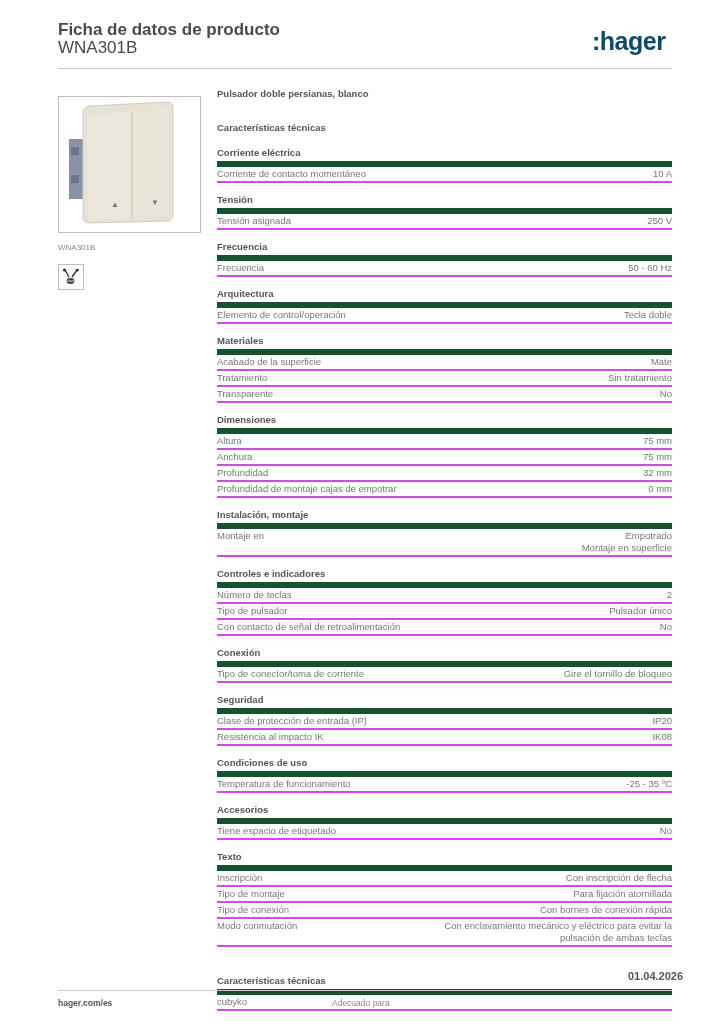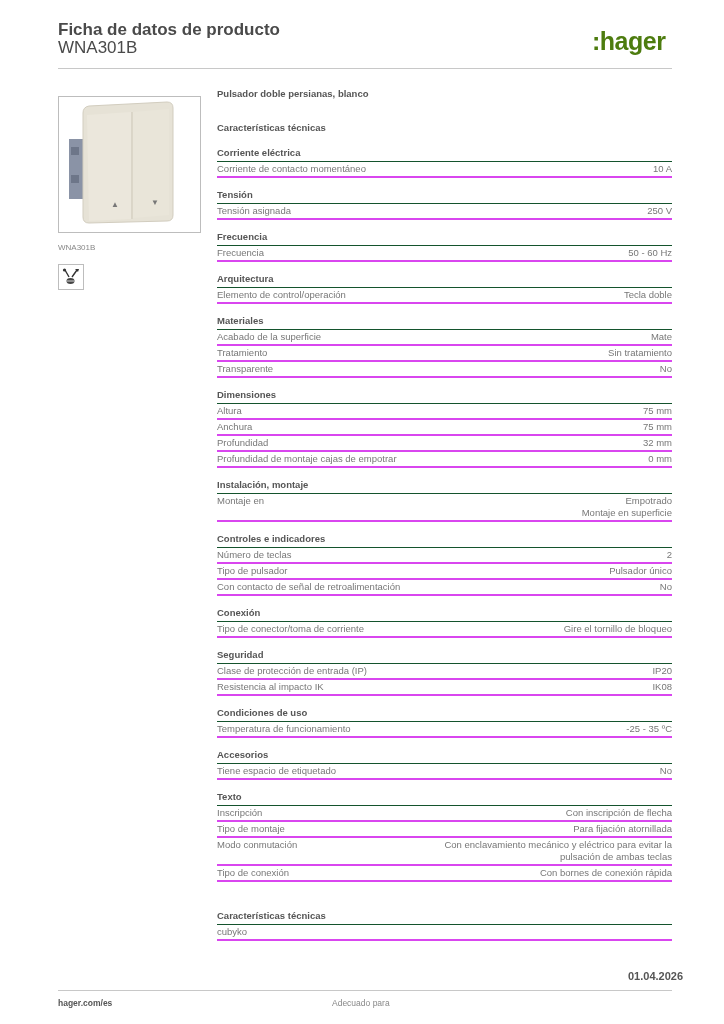--- a/index.html
+++ b/index.html
@@ -1,29 +1,29 @@
 <!DOCTYPE html>
 <html><head>
 <meta charset="utf-8">
 <style>
   html, body { margin:0; padding:0; background:#ffffff; }
   body { width:724px; height:1024px; position:relative; overflow:hidden;
          font-family:"Liberation Sans", sans-serif; color:#555; }
   .hdr-title { position:absolute; left:58px; top:20px; font-size:17px; font-weight:bold; color:#4a4a4a; }
   .hdr-sub { position:absolute; left:58px; top:38px; font-size:17px; color:#4a4a4a; }
-  .logo { position:absolute; left:592px; top:27px; font-size:25px; font-weight:bold; color:#4d7c0f; letter-spacing:-0.5px; }
+  .logo { position:absolute; left:592px; top:27px; font-size:25px; font-weight:bold; color:#0c4a6e; letter-spacing:-0.5px; }
   .hdr-line { position:absolute; left:58px; top:68px; width:614px; height:1px; background:#c8c8c8; }
   .img-box { position:absolute; left:58px; top:96px; width:141px; height:135px; border:1px solid #bdbdbd; background:#fff; }
   .img-caption { position:absolute; left:58px; top:243px; font-size:8px; color:#888; }
   .sym-box { position:absolute; left:58px; top:264px; width:24px; height:24px; border:1px solid #bdbdbd; background:#fff; }
   .main { position:absolute; left:217px; top:88px; width:455px; }
   .product-name { font-size:9.5px; font-weight:bold; color:#555; height:14px; }
   .main-title { font-size:9.5px; font-weight:bold; color:#555; margin-top:20px; height:14px; }
   .group { margin-top:11px; }
-  .group-title { font-size:9.5px; font-weight:bold; color:#555; padding-bottom:2px; border-bottom:1px solid #14532d; height:12px; line-height:12px;}
+  .group-title { font-size:9.5px; font-weight:bold; color:#555; padding-bottom:2px; border-bottom:6px solid #14532d; height:12px; line-height:12px;}
   .row { display:flex; justify-content:space-between; font-size:9.5px; color:#777; border-bottom:2px solid #d946ef; padding:1px 0 1px 0; line-height:12px; min-height:12px; }
   .row .v { text-align:right; max-width:250px; }
   .footer-line { position:absolute; left:58px; top:990px; width:614px; height:1px; background:#c8c8c8; }
   .f-left { position:absolute; left:58px; top:998px; font-size:8.5px; font-weight:bold; color:#555; }
   .f-mid { position:absolute; left:332px; top:998px; font-size:8.5px; color:#888; }
   .f-right { position:absolute; left:628px; top:970px; font-size:11px; font-weight:bold; color:#555; }
 </style>
 </head>
 <body>
 
@@ -225,30 +225,30 @@
             <div>Con inscripción de flecha</div>
           </span>
         </div>
         <div class="row">
           <span>Tipo de montaje</span>
           <span class="v">
             <div>Para fijación atornillada</div>
           </span>
         </div>
         <div class="row">
+          <span>Tipo de conexión</span>
+          <span class="v">
+            <div>Con bornes de conexión rápida</div>
+          </span>
+        </div>
+        <div class="row">
           <span>Modo conmutación</span>
           <span class="v">
             <div>Con enclavamiento mecánico y eléctrico para evitar la</div>
             <div>pulsación de ambas teclas</div>
-          </span>
-        </div>
-        <div class="row">
-          <span>Tipo de conexión</span>
-          <span class="v">
-            <div>Con bornes de conexión rápida</div>
           </span>
         </div>
       </div>
     </div>
   <div class="group" style="margin-top:28px">
     <div class="group-title">Características técnicas</div>
     <div class="row">
       <span>cubyko</span>
     </div>
   </div>

